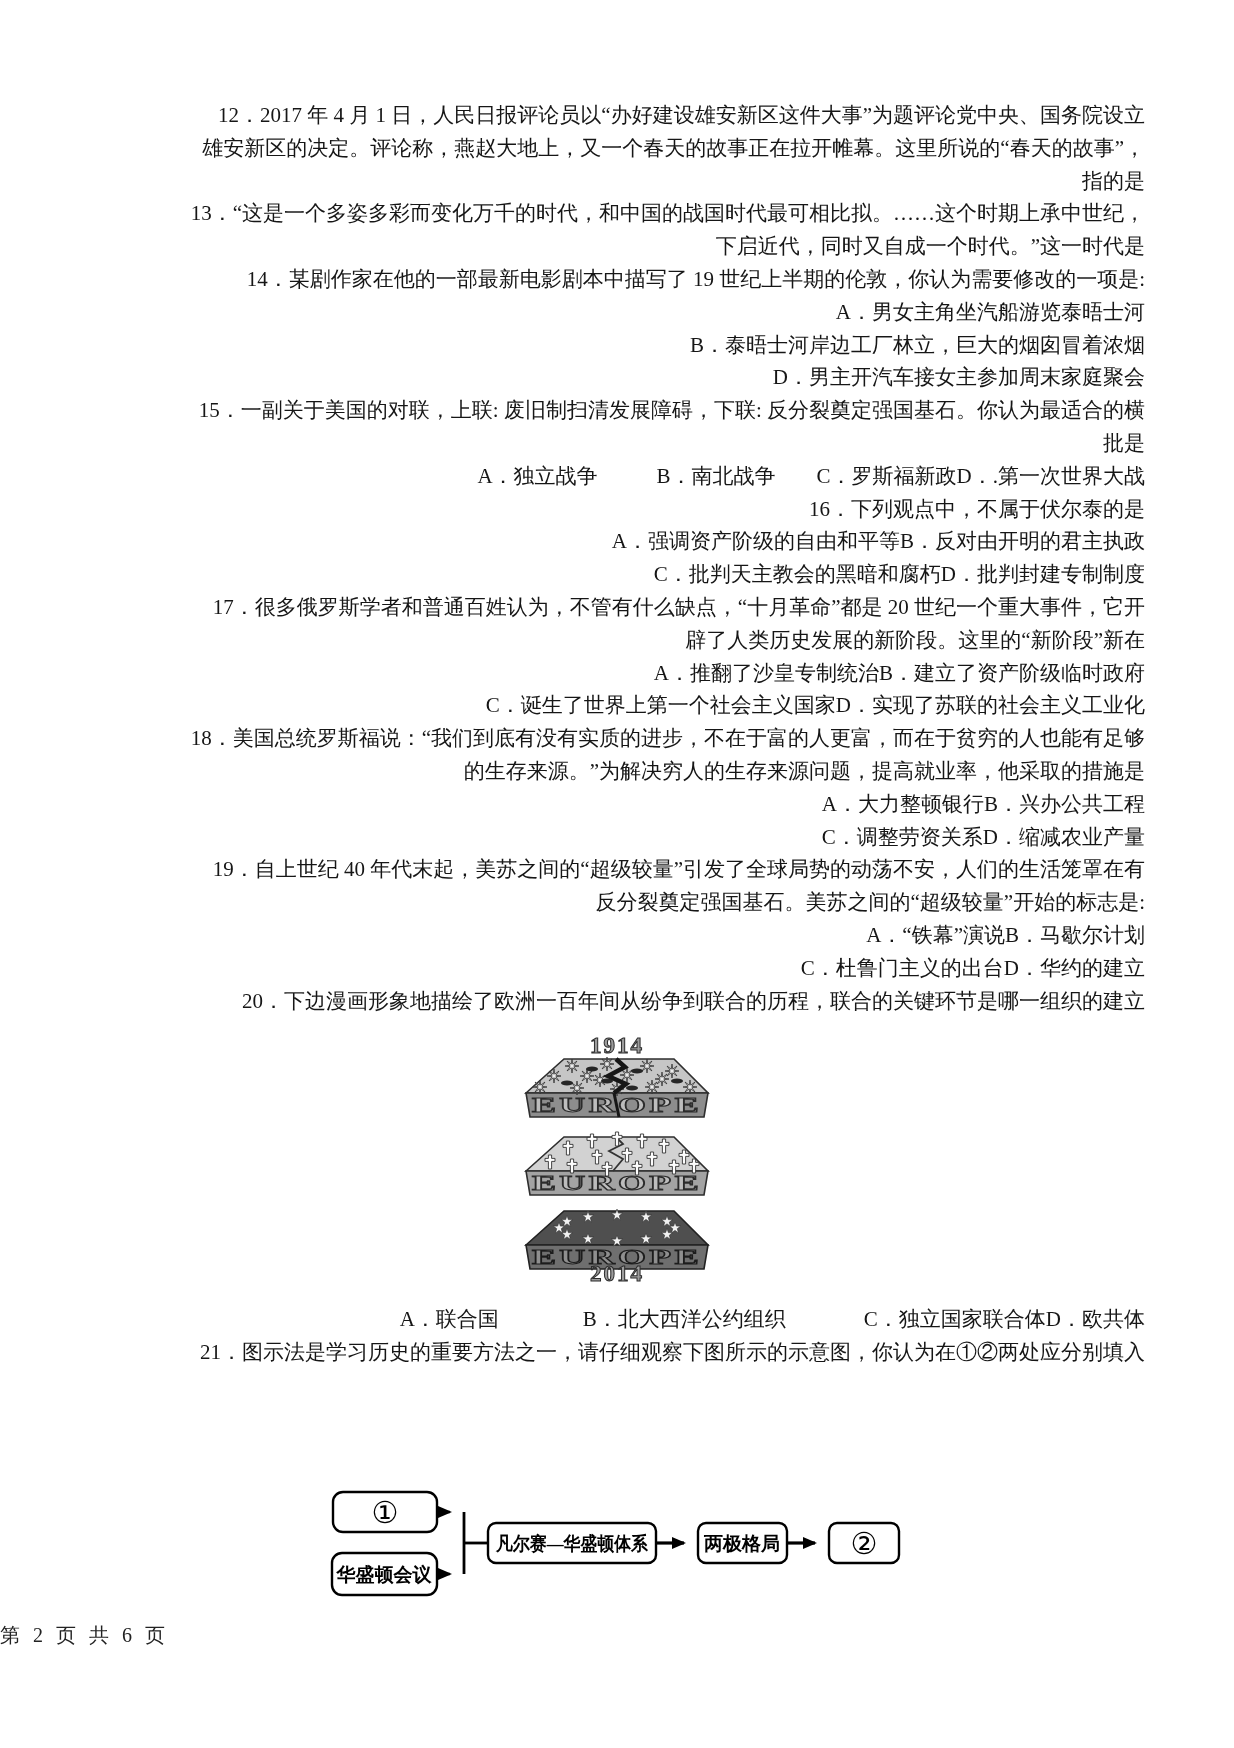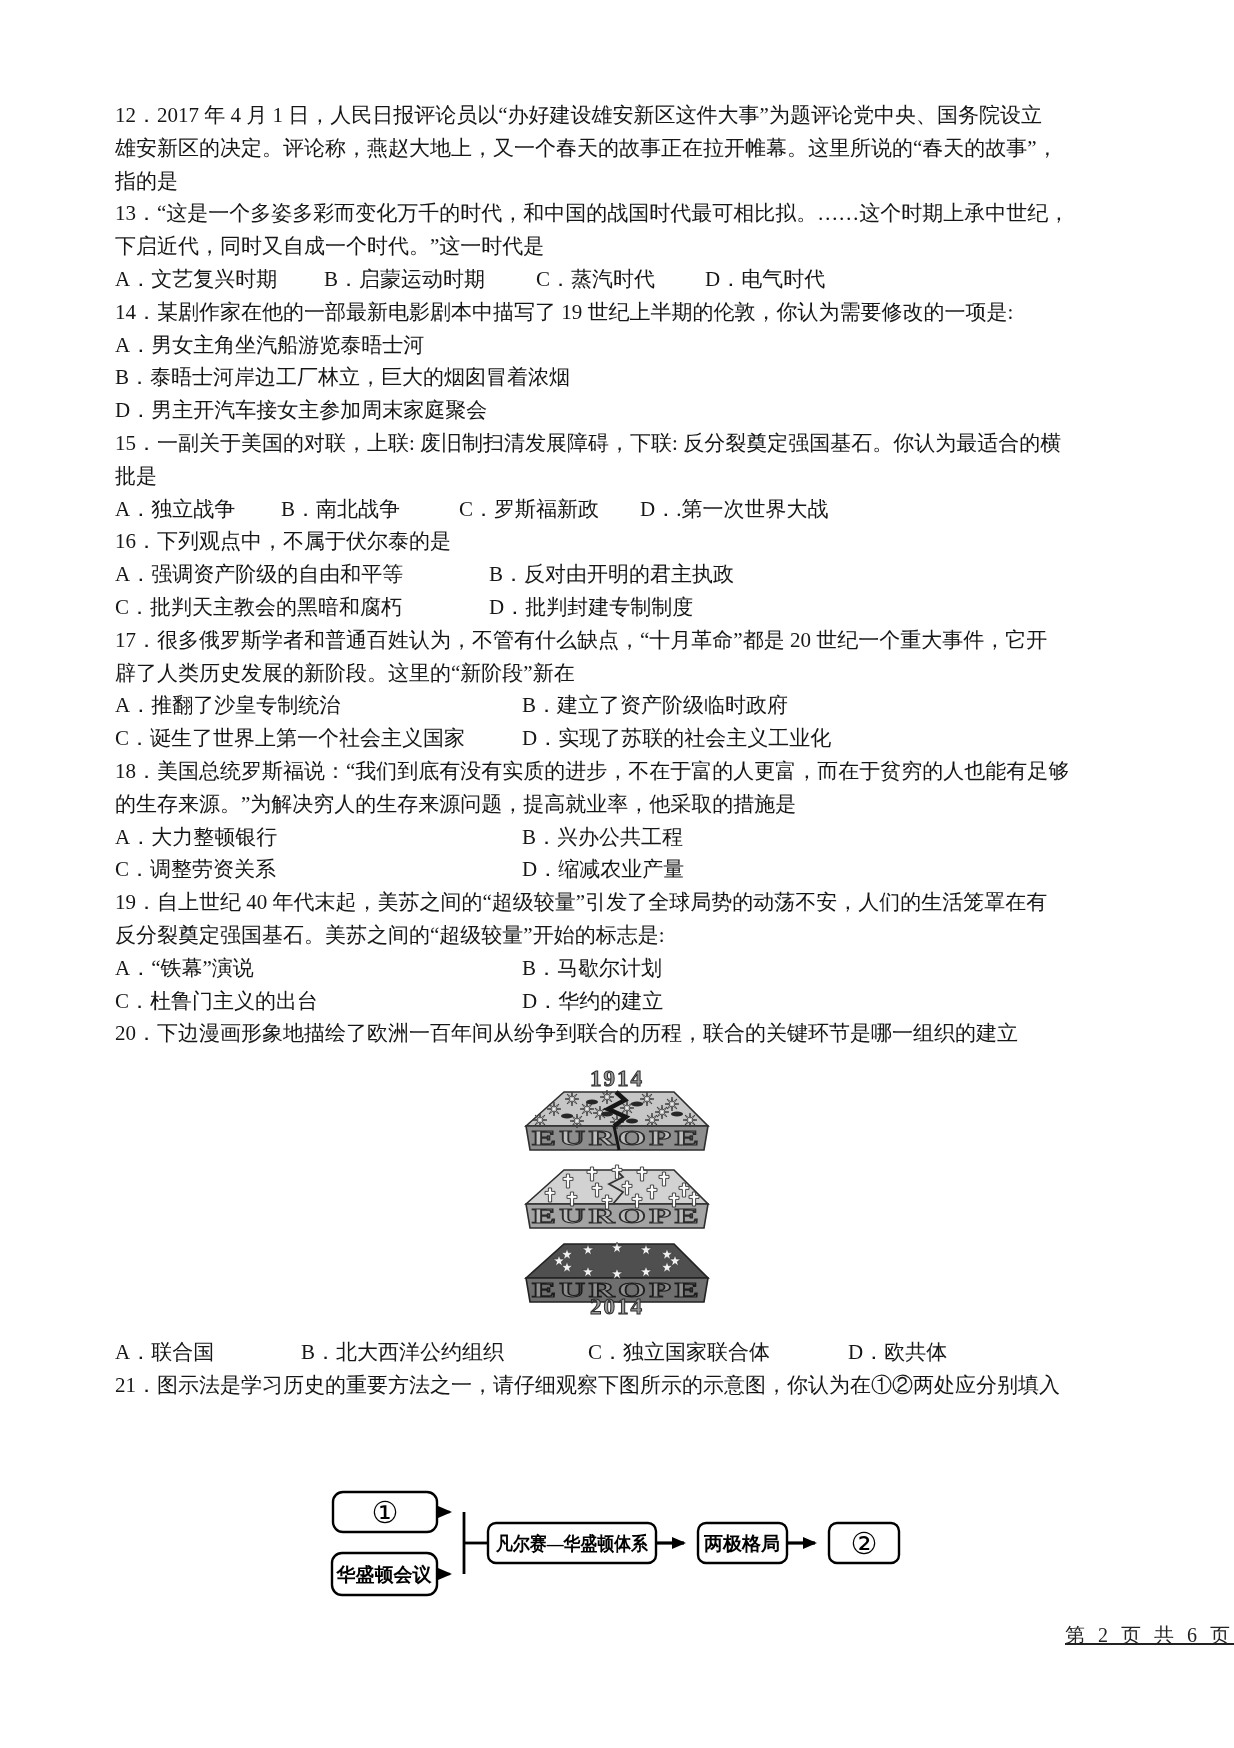--- a/index.html
+++ b/index.html
@@ -10,51 +10,49 @@
     font-family:"Liberation Serif","DejaVu Serif",serif;
     color:#161616;
     overflow:hidden;
   }
   .text-col{
     position:absolute;
     left:115px;top:99px;width:1030px;
     font-size:21px;
     line-height:32.8px;
     white-space:nowrap;
+    text-align:right;
   }
   .line{height:32.8px;}
   .opt{display:inline-block;white-space:nowrap;vertical-align:top;}
   .cartoon-wrap{height:270px;text-decoration:underline;}
   .cartoon-svg{display:block;margin-left:397px;margin-top:16px;}
   .flow-wrap{position:absolute;left:300px;top:1486px;width:620px;height:125px;}
   .footer{
     position:absolute;left:0;top:1622px;width:100%;
-    text-align:right;font-size:20px;letter-spacing:4px;color:#222;text-decoration:underline;
+    text-align:left;font-size:20px;letter-spacing:4px;color:#222;
   }
   svg text{font-family:"Liberation Serif","DejaVu Serif","DejaVu Sans",serif;}
   .slab-label{font-weight:bold;letter-spacing:2px;}
   .year-label{font-weight:bold;letter-spacing:2px;}
   .flow-label{font-weight:bold;font-size:19px;}
   .flow-num{font-size:30px;}
 </style>
 </head>
 <body>
 
 <div class="page">
   <div class="text-col">
 
     <div class="line">12．2017 年 4 月 1 日，人民日报评论员以“办好建设雄安新区这件大事”为题评论党中央、国务院设立</div>
     <div class="line">雄安新区的决定。评论称，燕赵大地上，又一个春天的故事正在拉开帷幕。这里所说的“春天的故事”，</div>
     <div class="line">指的是</div>
 
     <div class="line">13．“这是一个多姿多彩而变化万千的时代，和中国的战国时代最可相比拟。……这个时期上承中世纪，</div>
     <div class="line">下启近代，同时又自成一个时代。”这一时代是</div>
-    <div class="line">
-      <span class="opt" style="width:209px">A．文艺复兴时期</span><span class="opt" style="width:212px">B．启蒙运动时期</span><span class="opt" style="width:169px">C．蒸汽时代</span><span class="opt">D．电气时代</span>
-    </div>
 
     <div class="line">14．某剧作家在他的一部最新电影剧本中描写了 19 世纪上半期的伦敦，你认为需要修改的一项是:</div>
     <div class="line">A．男女主角坐汽船游览泰晤士河</div>
     <div class="line">B．泰晤士河岸边工厂林立，巨大的烟囱冒着浓烟</div>
     <div class="line">D．男主开汽车接女主参加周末家庭聚会</div>
 
     <div class="line">15．一副关于美国的对联，上联: 废旧制扫清发展障碍，下联: 反分裂奠定强国基石。你认为最适合的横</div>
     <div class="line">批是</div>
     <div class="line">
       <span class="opt" style="width:166px">A．独立战争</span><span class="opt" style="width:178px">B．南北战争</span><span class="opt" style="width:181px">C．罗斯福新政</span><span class="opt">D．.第一次世界大战</span>

